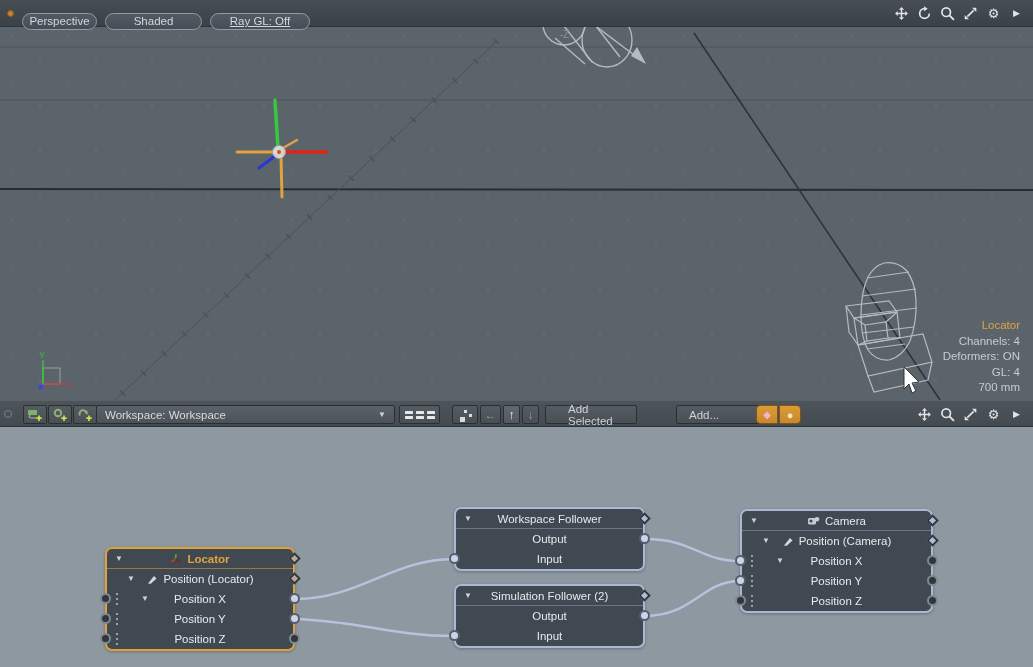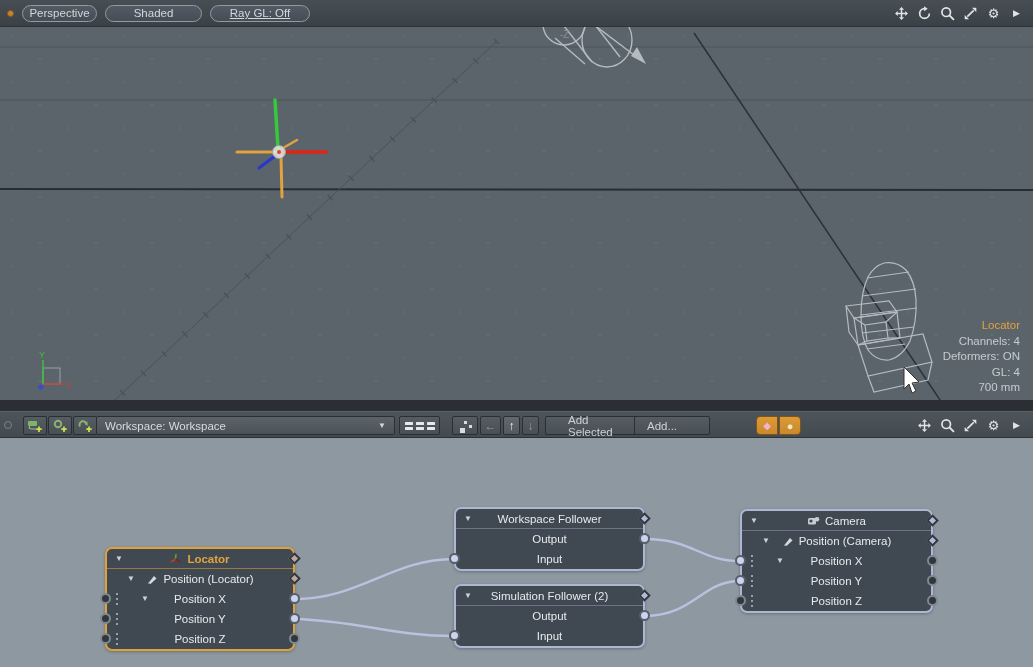--- a/index.html
+++ b/index.html
@@ -20,42 +20,42 @@
     background-position:12px 36px, 40px 59px;
   }
   .vp-topbar {
     position:absolute; left:0; top:0; width:100%; height:27px;
     background:linear-gradient(#474e54,#3a4147);
     border-bottom:1px solid #2e343a; z-index:5;
   }
   .vp-dot { position:absolute; left:7px; top:10px; width:7px; height:7px; border-radius:50%;
     background:#c9812b; border:1px solid #8a5a1e; }
   .vp-btn {
-    position:absolute; top:5px; height:17px; border-radius:9px;
+    position:absolute; top:13px; height:17px; border-radius:9px;
     background:linear-gradient(#525b63,#454e56);
     border:1px solid #939ba1; color:#d2d7db; font-size:11.5px;
     text-align:center; line-height:15px; cursor:default;
   }
   .icon-row { position:absolute; top:0; height:27px; display:flex; align-items:center; gap:6px; z-index:6; }
   .ti { width:17px; height:17px; display:flex; align-items:center; justify-content:center; color:#e0e4e7; }
   .ti svg { display:block; }
   .glyph { font-size:13px; color:#e0e4e7; line-height:1; }
   .glyph.small { font-size:9px; }
 
   .scene { position:absolute; left:0; top:27px; z-index:1; }
 
   .hud { position:absolute; right:13px; top:318px; text-align:right; z-index:4;
     font-size:11.5px; line-height:15.5px; color:#c6ccd1; }
   .hud .hl { color:#e2a33c; }
 
   
   .stb {
     position:absolute; left:0; top:400px; width:1033px; height:27px;
     background:linear-gradient(#4d545a,#434a50);
-    border-top:1px solid #5a6167; border-bottom:1px solid #2c3136; z-index:5;margin-top:11px;
+    border-top:1px solid #5a6167; border-bottom:1px solid #2c3136; z-index:5;
   }
   .stb-radio { position:absolute; left:4px; top:9px; width:8px; height:8px; border-radius:50%;
     border:1px solid #7b838a; }
   .sbtn {
     position:absolute; top:4px; height:19px;
     background:linear-gradient(#555c62,#484f55);
     border:1px solid #2a2f34; border-radius:2px;
     color:#ccd1d5; font-size:11.5px; display:flex; align-items:center; justify-content:center;
     cursor:default;
   }
@@ -279,21 +279,21 @@
       <span class="arrow-glyph">←</span>
     </div>
     <div class="sbtn" style="left:503px;width:17px;background:linear-gradient(#616870,#525960);">
       <span class="arrow-glyph active">↑</span>
     </div>
     <div class="sbtn" style="left:522px;width:17px;">
       <span class="arrow-glyph">↓</span>
     </div>
 
     <div class="sbtn" style="left:545px;width:92px;padding-left:22px;">Add Selected</div>
-    <div class="sbtn txt-left" style="left:634px;width:76px;">Add...</div>
+    <div class="sbtn txt-left" style="left:676px;width:92px;">Add...</div>
 
     <div class="orange-btn" style="left:756px;border-radius:4px 0 0 4px;">
       <span class="pink">◆</span>
     </div>
     <div class="orange-btn" style="left:779px;border-radius:0 4px 4px 0;">
       <span class="cream">●</span>
     </div>
 
     <div class="icon-row" style="right:8px;top:0;height:27px;">
       <span class="ti">

